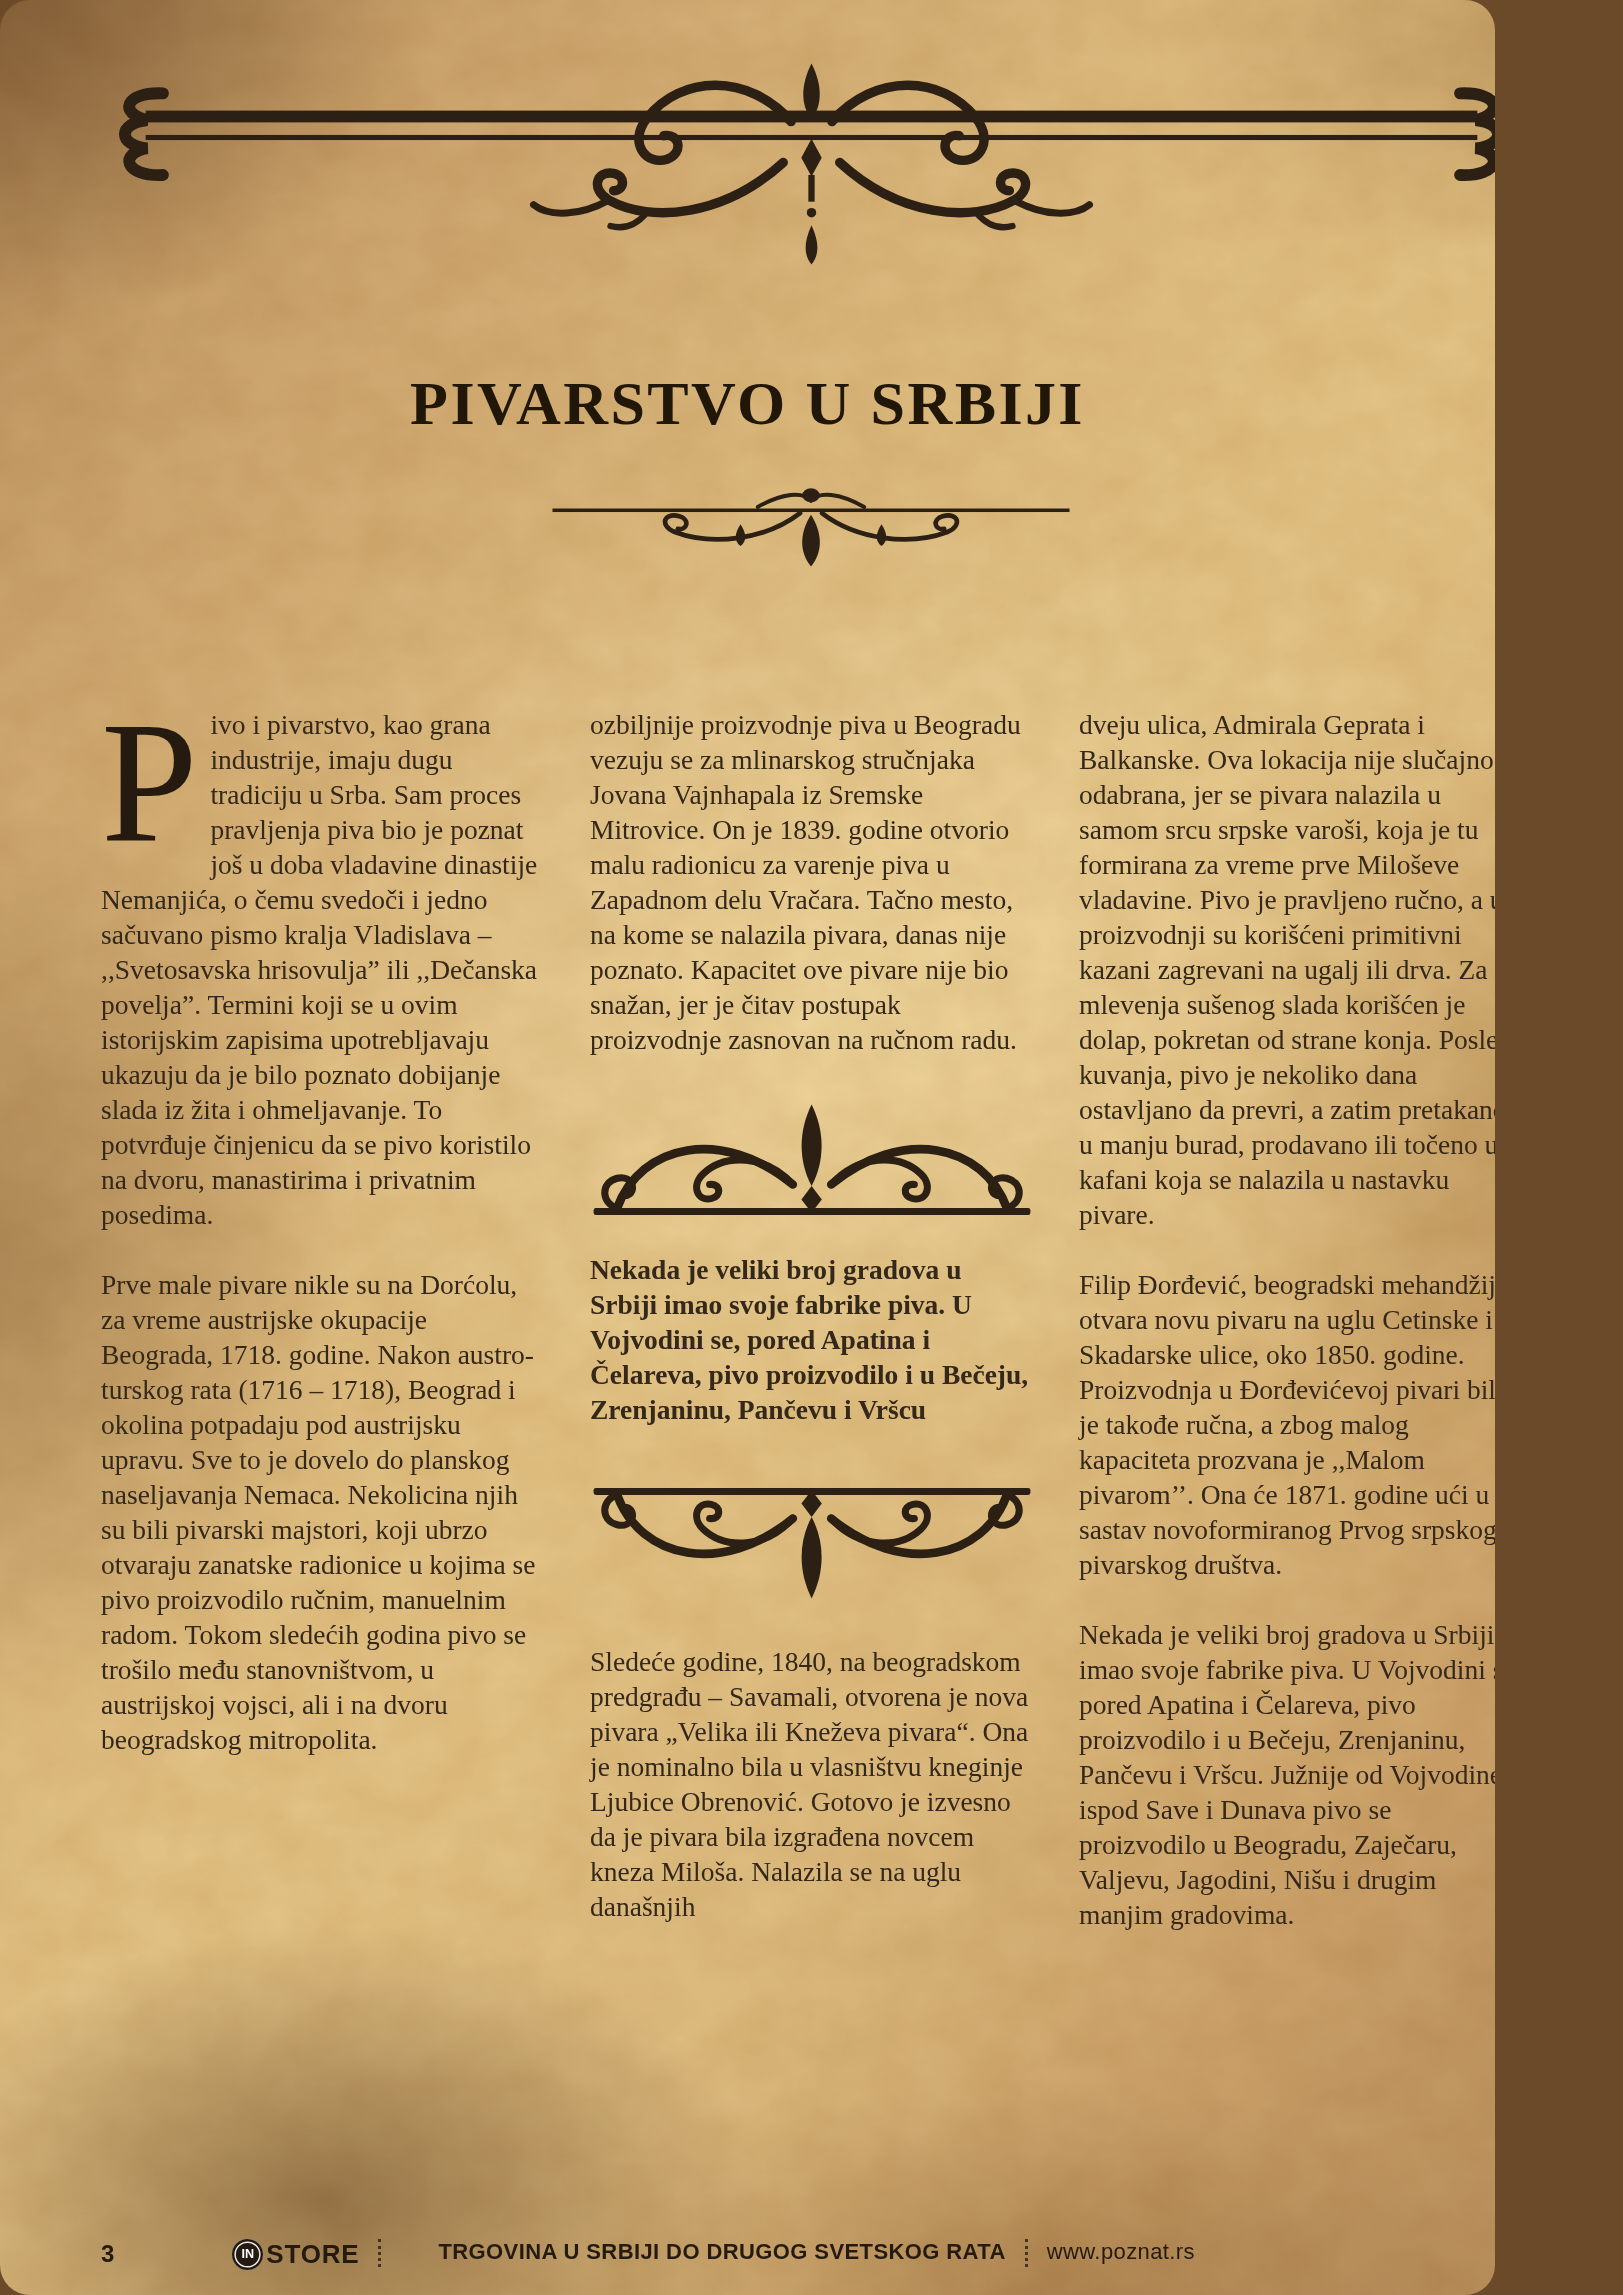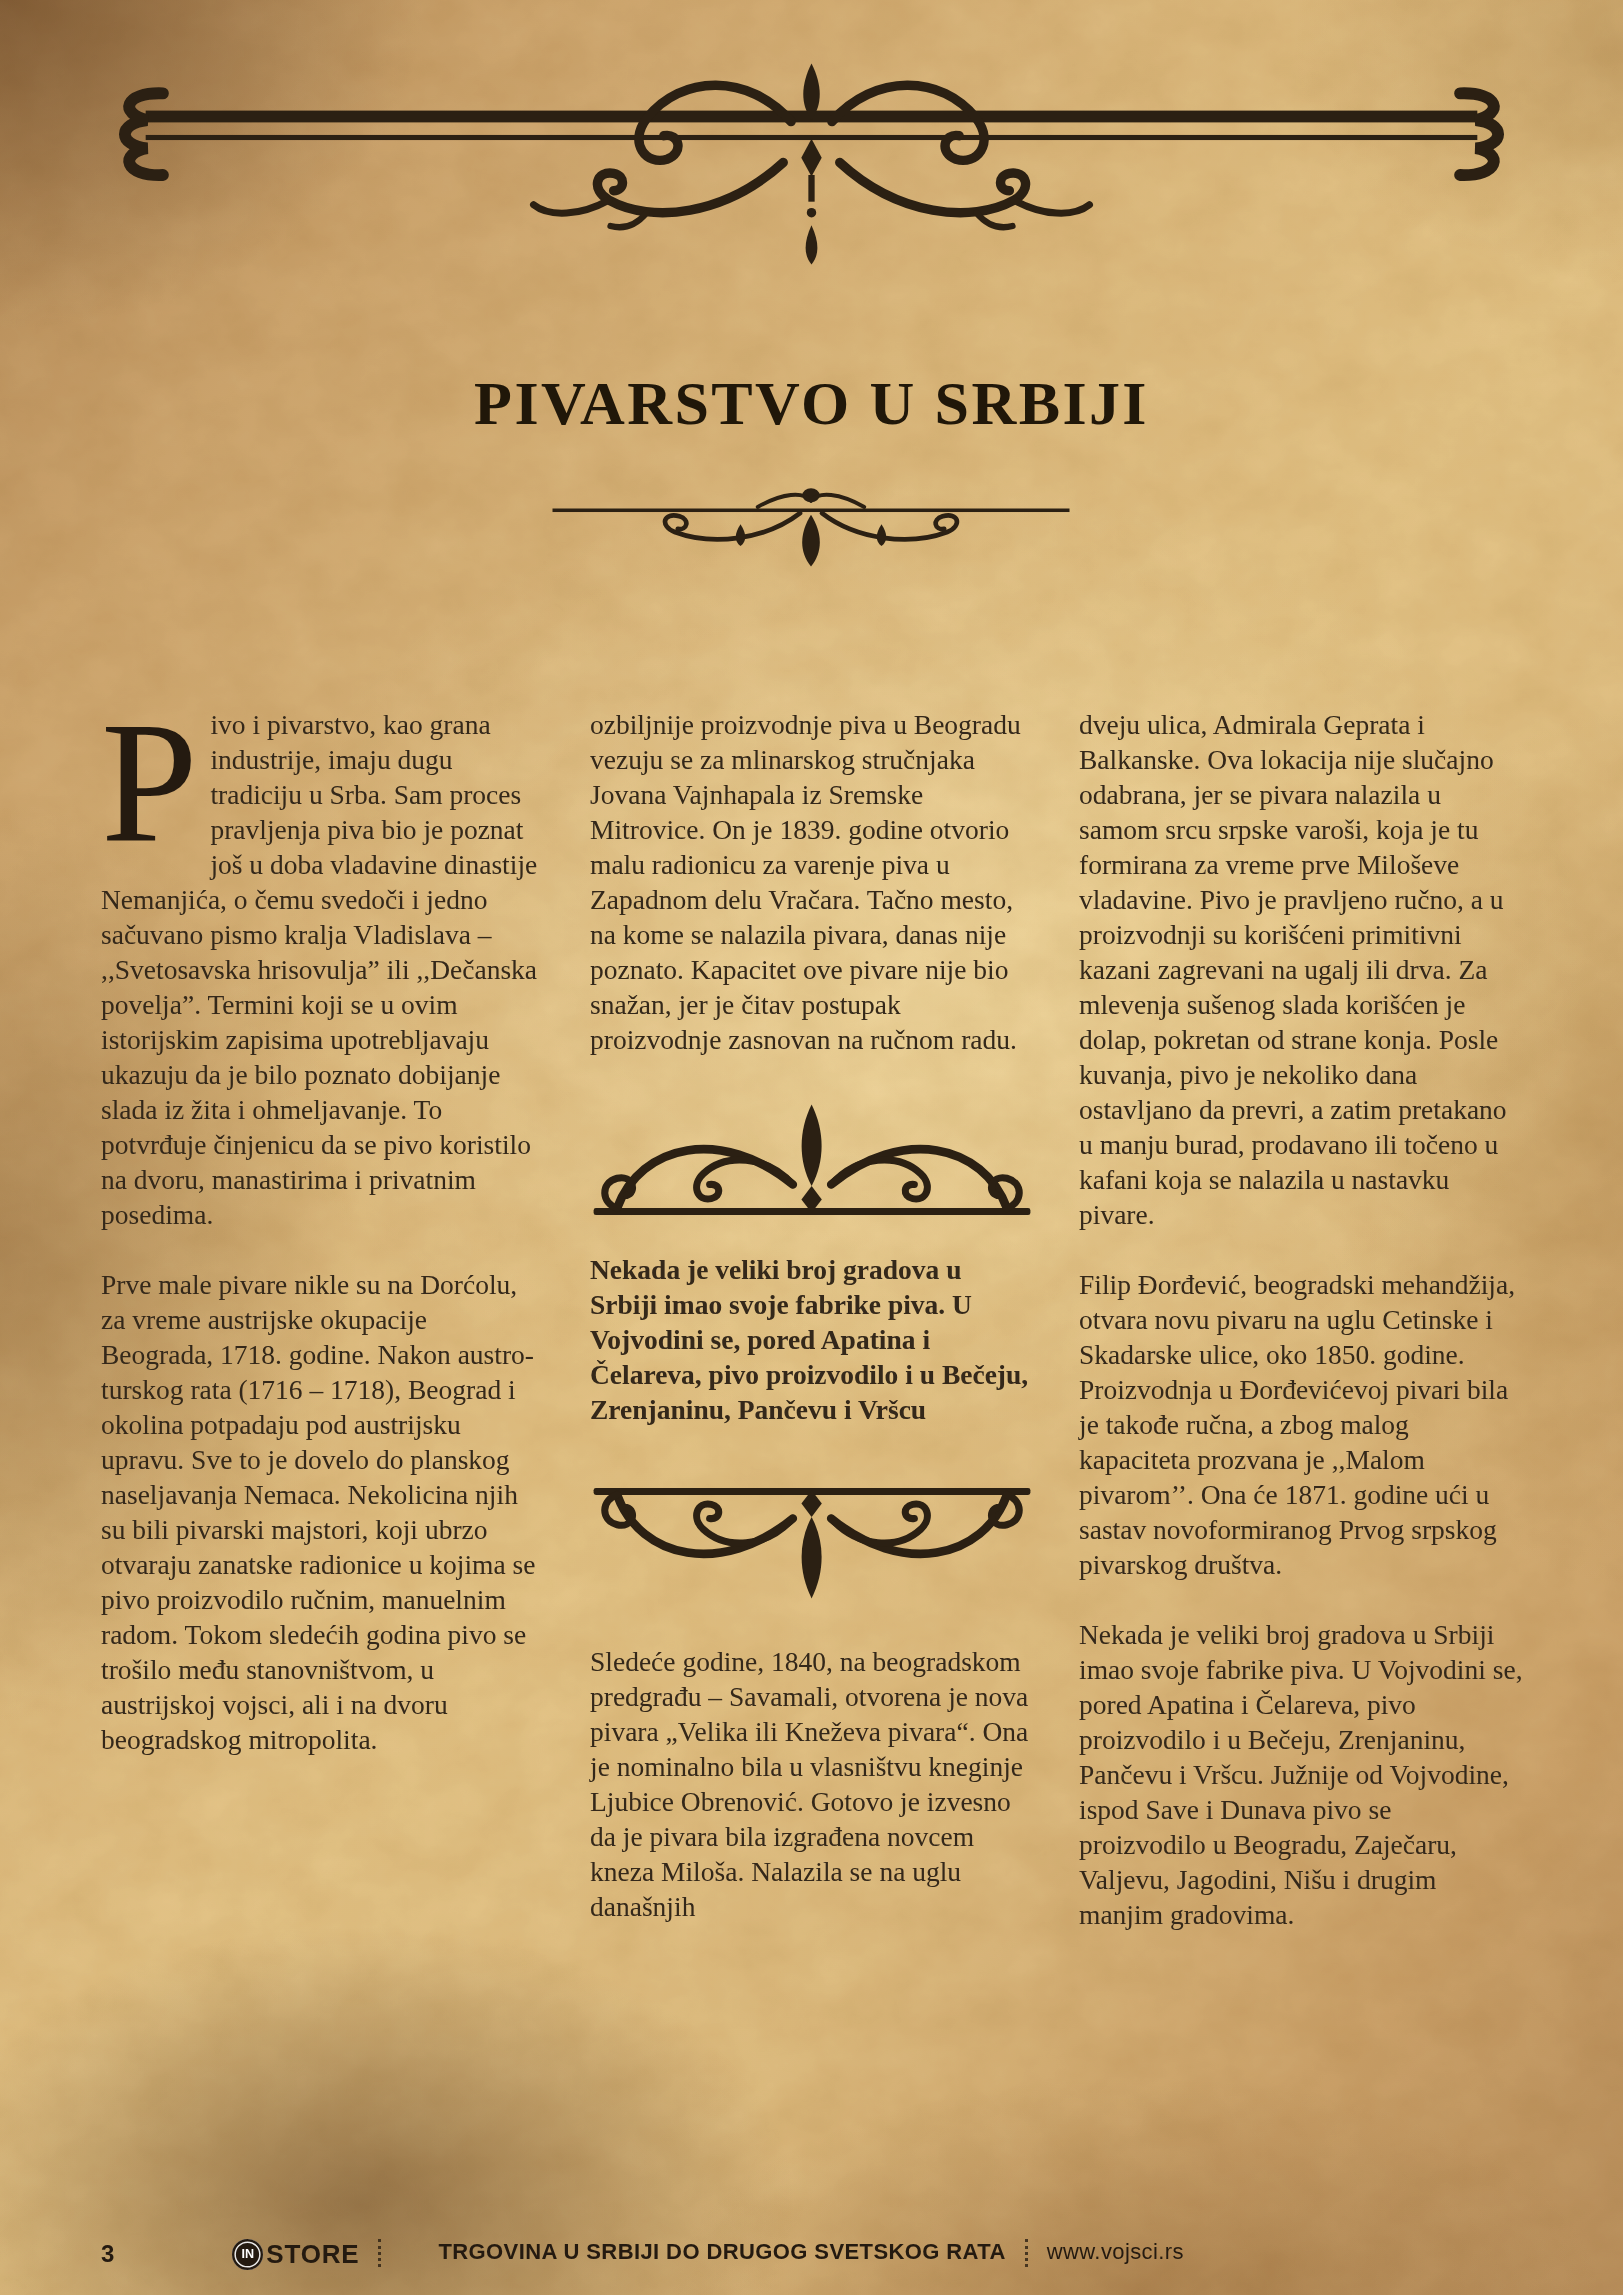--- a/index.html
+++ b/index.html
@@ -1,30 +1,31 @@
 <!DOCTYPE html>
 <html style="font-size:12.6px"><head>
 <meta charset="utf-8">
 <style>
   html,body{margin:0;padding:0;background:#6b4a2a;}
   .page{
     position:relative;
-    width:1623px;height:2295px;
+    width:1495px;height:2295px;
     overflow:hidden;
     background:
       radial-gradient(ellipse 1099px 785px at 56% 42%, rgba(255,240,190,.42), rgba(255,240,190,0) 62%),
       radial-gradient(ellipse 707px 550px at 0% 0%, rgba(84,52,24,.50), rgba(84,52,24,0) 60%),
       radial-gradient(ellipse 550px 707px at 0% 55%, rgba(110,70,32,.38), rgba(110,70,32,0) 65%),
       radial-gradient(ellipse 644px 408px at 22% 96%, rgba(86,52,22,.52), rgba(86,52,22,0) 68%),
       radial-gradient(ellipse 550px 393px at 100% 2%, rgba(140,95,45,.30), rgba(140,95,45,0) 60%),
       radial-gradient(ellipse 471px 707px at 100% 50%, rgba(150,103,50,.28), rgba(150,103,50,0) 62%),
       radial-gradient(ellipse 707px 330px at 70% 100%, rgba(120,80,38,.34), rgba(120,80,38,0) 66%),
       linear-gradient(128deg,#b68d5b 0%, #cfa871 16%, #ddbb80 34%, #e5c689 52%, #dfbe82 70%, #cda46c 86%, #bb925f 100%);
     font-family:"Liberation Serif", serif;
     color:#32261736;
+    border-radius:30px;
   }
   svg.texture{position:absolute;inset:0;width:100%;height:100%;opacity:.34;mix-blend-mode:multiply;pointer-events:none;}
   .ink{fill:#2b2013;}
 
   .top-border{position:absolute;left:97px;top:46px;width:1429px;height:236px;}
   .page-title{
     position:absolute;left:0;top:368px;width:100%;
     text-align:center;font-size:62px;font-weight:700;letter-spacing:2.4px;
     color:#201709;margin:0;
   }
@@ -186,18 +187,18 @@
   <div class="footer">
     <span class="page-num">3</span>
     <span class="footer-group">
       <span class="logo-circle">
           <span>IN</span>
         </span>
       <span class="logo-store">STORE</span>
       <span class="fsep"></span>
       <span class="tagline">TRGOVINA U SRBIJI DO DRUGOG SVETSKOG RATA</span>
       <span class="fsep"></span>
-      <span class="site-url">www.vojsci.rs</span>
+      <span class="site-url">www.poznat.rs</span>
     </span>
   </div>
 
 </div>
 
 
 </body></html>

